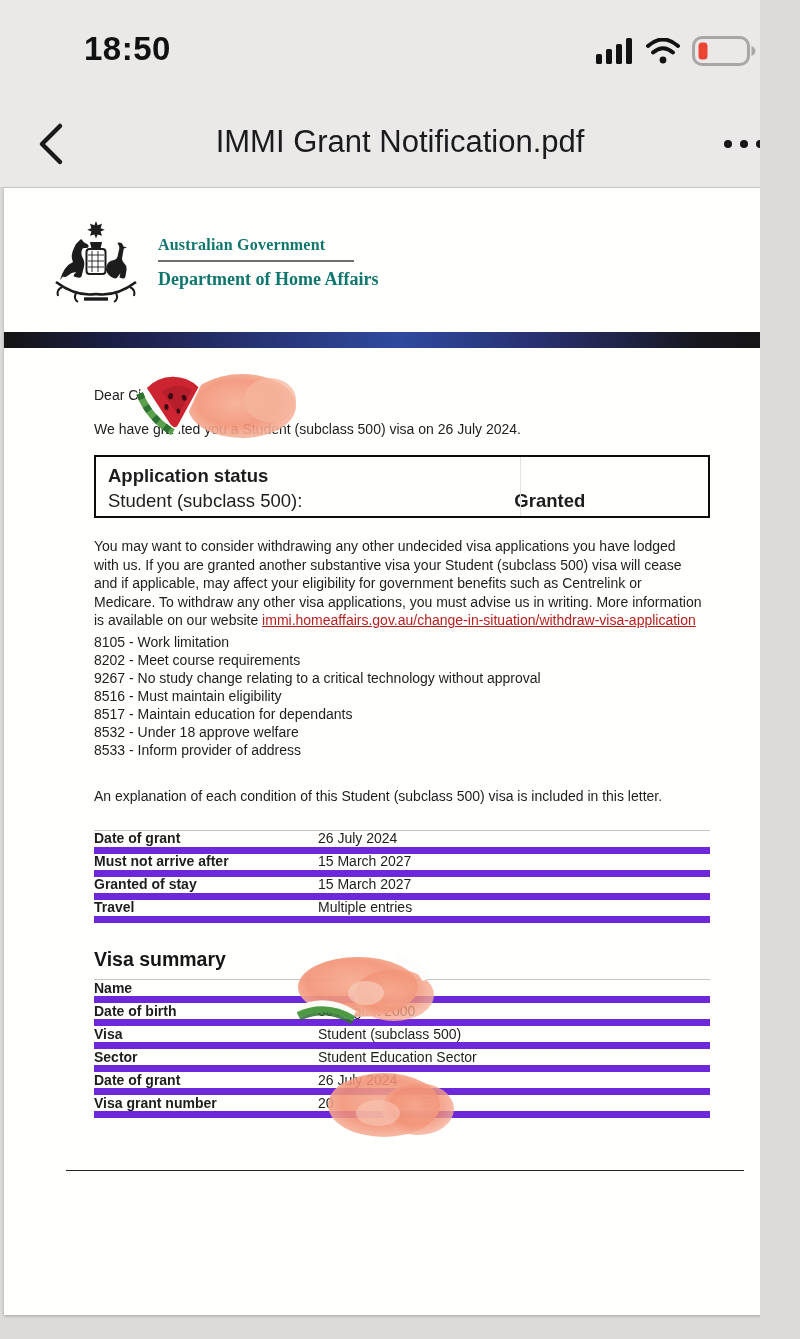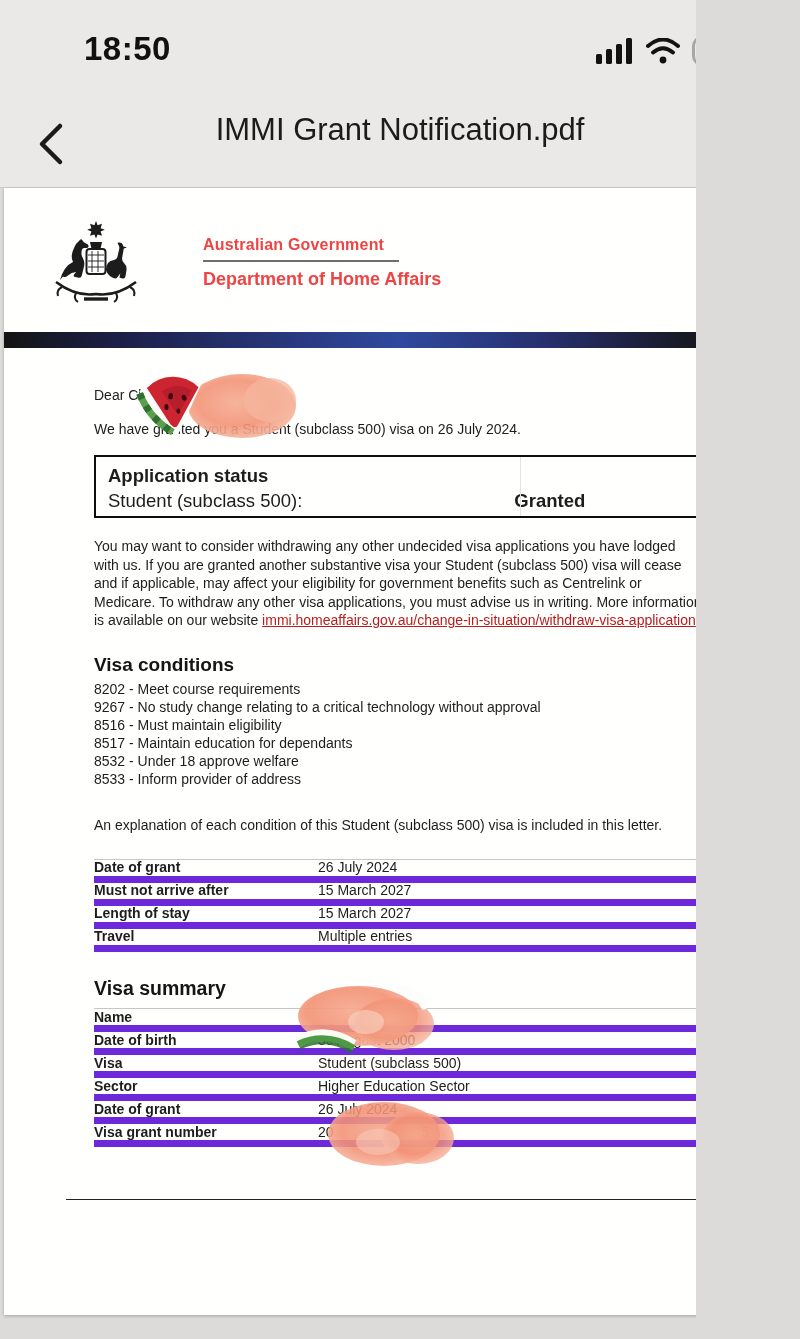--- a/index.html
+++ b/index.html
@@ -1,35 +1,35 @@
 <!DOCTYPE html>
 <html><head>
 <meta charset="utf-8">
 <style>
   * { margin:0; padding:0; box-sizing:border-box; }
   html,body { width:800px; }
   body { font-family:"Liberation Sans", sans-serif; background:#dcdbd9; }
-  .screen { position:relative; width:696px; height:1339px; overflow:hidden; background:#dcdbd9; }
+  .screen { position:relative; width:760px; height:1339px; overflow:hidden; background:#dcdbd9; }
 
   
   .topbar { position:relative; width:800px; height:188px; background:#eae9e7; border-bottom:1px solid #cfcecd; }
   .status-bar { position:absolute; top:0; left:0; right:0; height:100px; }
   .status-time { position:absolute; left:84px; top:30px; font-size:33px; font-weight:bold; color:#111; letter-spacing:.5px; }
   .status-icons { position:absolute; right:44px; top:36px; display:flex; align-items:center; gap:12px; }
   .nav-bar { position:absolute; top:100px; left:0; right:0; height:88px; }
-  .nav-title { position:absolute; left:0; right:0; top:12px; text-align:center; font-size:31px; color:#1b1b1d; }
+  .nav-title { position:absolute; left:0; right:0; top:24px; text-align:center; font-size:31px; color:#1b1b1d; }
   .nav-back { position:absolute; left:34px; top:22px; width:34px; height:44px; cursor:pointer; }
   .nav-menu { position:absolute; right:36px; top:30px; display:flex; gap:8px; align-items:center; height:28px; cursor:pointer; }
   .nav-menu i { width:8px; height:8px; border-radius:50%; background:#17171a; }
 
   
   .pdf-page { position:relative; margin:0 4px; width:792px; height:1127px; background:#fffffe; box-shadow:0 1px 3px rgba(0,0,0,.25); overflow:hidden; }
   .letterhead { display:flex; align-items:center; gap:12px; padding:30px 0 0 42px; }
   .crest { width:100px; height:90px; flex:0 0 auto; }
-  .agency { font-family:Liberation Sans, sans-serif; color:#ef4444;margin-left:45px; }
+  .agency { font-family:Liberation Serif, serif; color:#0f766e; }
   .agency .gov { font-size:16px; font-weight:bold; letter-spacing:.2px; }
   .agency .rule { width:196px; height:2px; background:#6f6f6f; margin:6px 0 7px; }
   .agency .dept { font-size:18px; font-weight:bold; }
   .banner { height:16px; margin-top:24px;
     background:linear-gradient(90deg,#141414 0%,#1c1f47 14%,#2a3a82 38%,#2e4a9e 50%,#28306f 68%,#17171e 88%,#141414 100%); }
 
   .content { padding:0 86px 0 90px; color:#1d1d1d; font-size:14px; line-height:1.32; }
   .salutation { position:relative; margin-top:38px; height:22px; }
   .sticker-1 { position:absolute; left:36px; top:-22px; pointer-events:none; }
   .intro { margin-top:12px; }
@@ -175,22 +175,22 @@
         <div class="status-box-row">
           <span>Student (subclass 500):</span>
           <span class="status-box-val">Granted</span>
         </div>
       </div>
 
       <div class="para">
         <span>You may want to consider withdrawing any other undecided visa applications you have lodged with us. If you are granted another substantive visa your Student (subclass 500) visa will cease and if applicable, may affect your eligibility for government benefits such as Centrelink or Medicare. To withdraw any other visa applications, you must advise us in writing. More information is available on our website </span><span class="link">immi.homeaffairs.gov.au/change-in-situation/withdraw-visa-application</span>
       </div>
 
-      <div class="section-title">Visa conditions</div>
       <div class="cond-list">
+        <div class="cond-item">8105 - Work limitation</div>
         <div class="cond-item">8202 - Meet course requirements</div>
         <div class="cond-item">9267 - No study change relating to a critical technology without approval</div>
         <div class="cond-item">8516 - Must maintain eligibility</div>
         <div class="cond-item">8517 - Maintain education for dependants</div>
         <div class="cond-item">8532 - Under 18 approve welfare</div>
         <div class="cond-item">8533 - Inform provider of address</div>
       </div>
 
       <div class="explain">An explanation of each condition of this Student (subclass 500) visa is included in this letter.</div>
 
@@ -198,21 +198,21 @@
         <div class="tbl">
           <div class="tbl-row">
             <span class="tbl-label">Date of grant</span>
             <span class="tbl-value">26 July 2024</span>
           </div>
           <div class="tbl-row">
             <span class="tbl-label">Must not arrive after</span>
             <span class="tbl-value">15 March 2027</span>
           </div>
           <div class="tbl-row">
-            <span class="tbl-label">Length of stay</span>
+            <span class="tbl-label">Granted of stay</span>
             <span class="tbl-value">15 March 2027</span>
           </div>
           <div class="tbl-row">
             <span class="tbl-label">Travel</span>
             <span class="tbl-value">Multiple entries</span>
           </div>
         </div>
       </div>
 
       <div class="tblwrap">
@@ -225,21 +225,21 @@
           <div class="tbl-row">
             <span class="tbl-label">Date of birth</span>
             <span class="tbl-value">30 August 2000</span>
           </div>
           <div class="tbl-row">
             <span class="tbl-label">Visa</span>
             <span class="tbl-value">Student (subclass 500)</span>
           </div>
           <div class="tbl-row">
             <span class="tbl-label">Sector</span>
-            <span class="tbl-value">Higher Education Sector</span>
+            <span class="tbl-value">Student Education Sector</span>
           </div>
           <div class="tbl-row">
             <span class="tbl-label">Date of grant</span>
             <span class="tbl-value">26 July 2024</span>
           </div>
           <div class="tbl-row">
             <span class="tbl-label">Visa grant number</span>
             <span class="tbl-value">
               <span>20</span>
               <span class="gap-redacted"></span>

